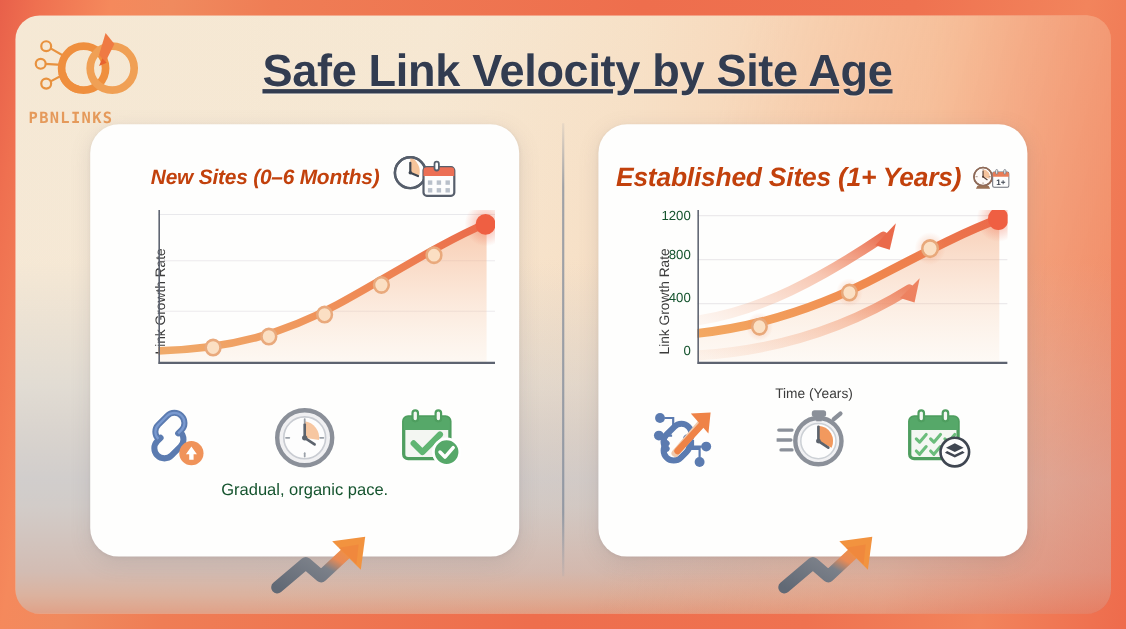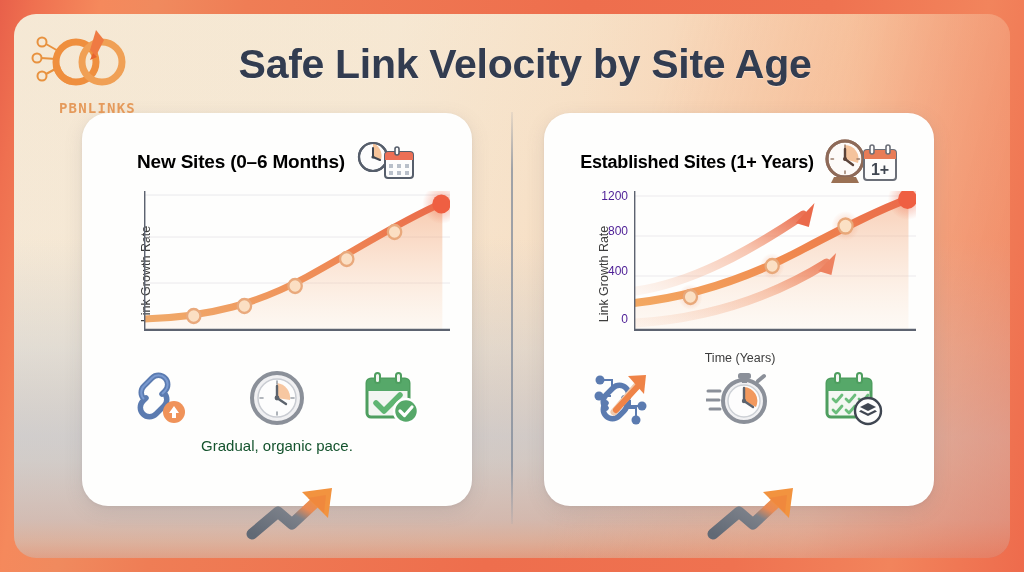--- a/index.html
+++ b/index.html
@@ -60,33 +60,34 @@
       rgba(255,255,255,0) 0%,
       rgba(255,255,255,0) 55%,
       rgba(248,186,150,0.30) 80%,
       rgba(243,138,104,0.50) 100%);
     pointer-events:none; z-index:2;
   }
 
   
   #logo { position:absolute; left:26px; top:26px; width:110px; height:88px; z-index:6; }
   #logo .logo-text{
-    position:absolute; left:0; right:0; bottom:-2px; text-align:right;
+    position:absolute; left:0; right:0; bottom:-2px; text-align:left;
     font-size:14px; font-weight:bold; letter-spacing:1.2px; color:#e59a5b;
     font-family:"DejaVu Sans Mono", monospace;
     margin-top:20px;
   }
 
   
   #title{
     position:absolute; left:160px; top:33px; width:730px; height:62px;
     display:flex; align-items:center; justify-content:center;
     font-size:41px; font-weight:bold; color:#323c50;
     letter-spacing:-0.3px; white-space:nowrap; z-index:6;
     text-shadow:0 1px 1px rgba(255,255,255,0.45);
+    text-decoration:underline;
   }
 
   
   #divider{
     position:absolute; left:511px; top:112px; width:2px; height:412px;
     background:linear-gradient(180deg,
       rgba(150,158,170,0.15) 0%,
       rgba(130,140,155,0.75) 14%,
       rgba(130,140,155,0.78) 86%,
       rgba(150,158,170,0.15) 100%);
@@ -102,41 +103,42 @@
   }
   #card-left  { left:82px;  }
   #card-right { left:544px; }
 
   .card-head{
     position:absolute; left:0; right:0; top:22px; height:54px;
     display:flex; align-items:center; justify-content:center; gap:10px;
     padding:0 16px;
   }
   .card-title{
-    font-size:19px; font-weight:bold; color:#000000; white-space:nowrap;
+    font-size:19px; font-weight:bold; color:#c2410c; white-space:nowrap;
     letter-spacing:-0.2px;
-  }
-  #card-right .card-title{ font-size:18px; }
+    font-style:italic;
+  }
+  #card-right .card-title{ font-size:24px; }
 
   
   .chart-wrap{ position:absolute; left:14px; right:12px; top:72px; height:178px; }
   .y-title{
     position:absolute; left:2px; top:50%; transform:translateY(-50%) rotate(-90deg);
     transform-origin:center; font-size:12.5px; color:#3c3c3c; white-space:nowrap;
   }
   #card-right .y-title{ left:-2px; }
   .x-title{
     position:absolute; left:0; right:0; bottom:-2px; text-align:center;
     font-size:12.5px; color:#3c3c3c;
   }
   .plot{ position:absolute; top:6px; bottom:32px; }
   #plot-left { left:48px; right:10px; }
   #plot-right{ left:76px; right:6px; }
   .ylab{
-    position:absolute; right:calc(100% + 6px); font-size:12px; color:#4c1d95;
+    position:absolute; right:calc(100% + 6px); font-size:12px; color:#14532d;
     transform:translateY(-50%); white-space:nowrap; text-align:right;
   }
 
   
   .icon-row{
     position:absolute; left:24px; right:24px; top:252px; height:66px;
     display:flex; align-items:center; justify-content:space-around;
   }
   .icon-cell{ width:74px; height:66px; display:flex; align-items:center; justify-content:center; }
 

